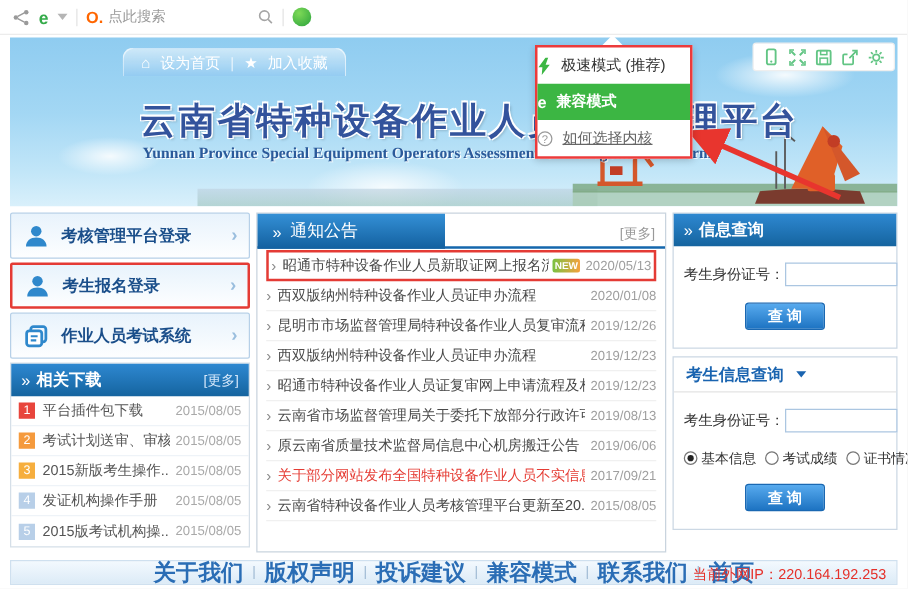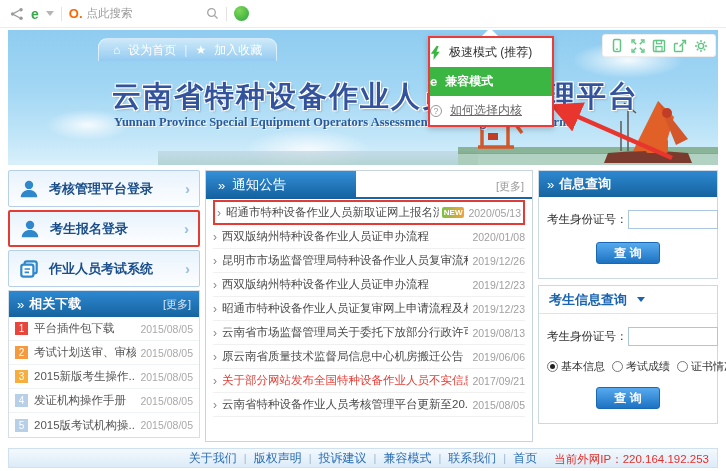--- a/index.html
+++ b/index.html
@@ -111,21 +111,21 @@
   .q-btn { display:block; margin:13px auto 3px; width:64px; height:22px; border:1px solid #1a68b2; border-radius:3px;
     background:linear-gradient(180deg,#57aaee,#1d73c2); color:#fff; font-size:12px; font-weight:bold; cursor:pointer; }
   .radio-row { display:flex; align-items:center; gap:7px; margin-top:13px; font-size:11px; color:#333; white-space:nowrap;justify-content:space-between; }
   .radio-opt { display:flex; align-items:center; gap:3px; cursor:pointer; }
   .radio { width:11px; height:11px; border:1px solid #777; border-radius:50%; position:relative; background:#fff; flex:0 0 11px; }
   .radio.checked::after { content:""; position:absolute; left:2px; top:2px; right:2px; bottom:2px; background:#222; border-radius:50%; }
 
   
   .footer { margin-top:6px; height:20px; background:linear-gradient(180deg,#f3f9fe,#dcebf7);
     border:1px solid #cfe0ef; display:flex; align-items:center; justify-content:center; position:relative; }
-  .footer a { color:#2a6db5; font-size:12px; text-decoration:none; cursor:pointer; }
+  .footer a { color:#2a6db5; font-size:18px; text-decoration:none; cursor:pointer;font-weight:bold; }
   .footer .fsep { color:#9db8d2; font-size:11px; margin:0 7px; }
   .footer .ip { position:absolute; right:8px; top:3px; font-size:11.5px; color:#e5302a; }
 
   
   .mode-menu { position:absolute; left:428px; top:36px; width:126px; background:#fff; border:2px solid #ec3b3b;
     box-shadow:0 2px 6px rgba(0,0,0,.2); z-index:30; }
   .mode-caret { position:absolute; left:482px; top:28px; width:0; height:0; z-index:31;
     border-left:8px solid transparent; border-right:8px solid transparent; border-bottom:8px solid #fff; }
   .mode-item { height:29px; display:flex; align-items:center; padding:0 0; font-size:12px; color:#333; cursor:pointer; gap:8px; }
   .mode-item.selected { background:#3cb643; color:#fff; font-weight:bold; }

